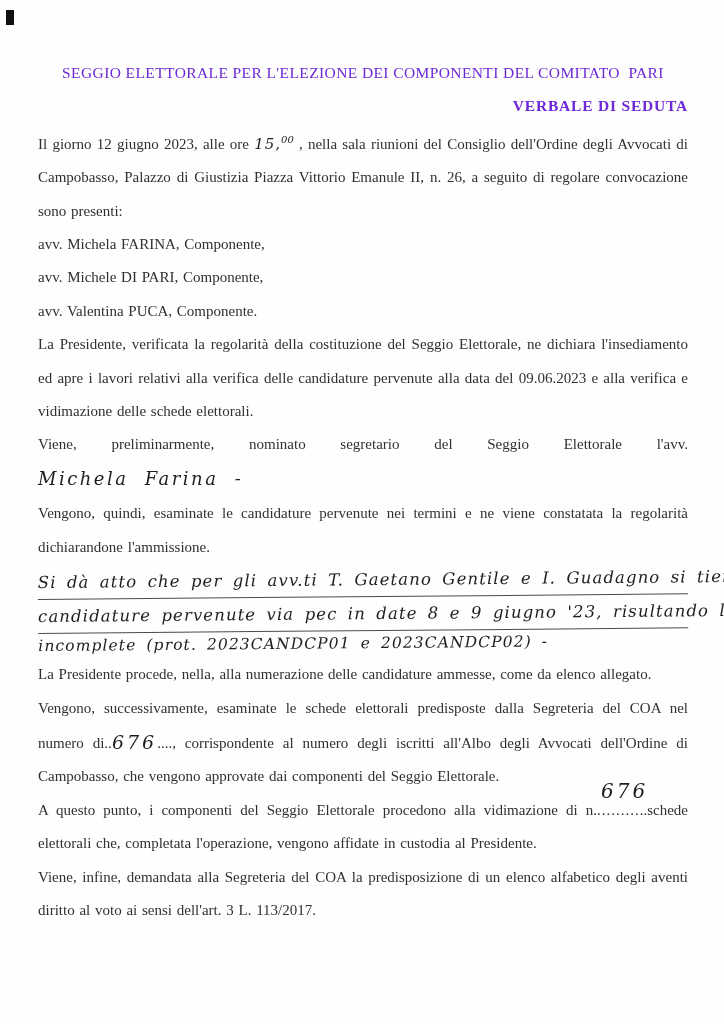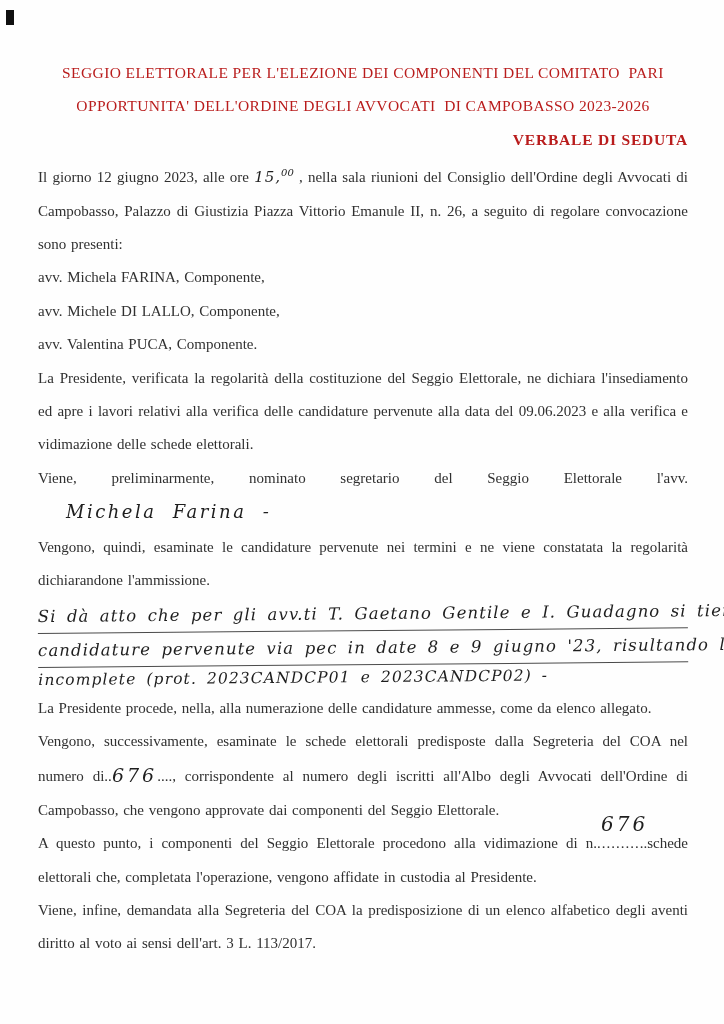--- a/index.html
+++ b/index.html
@@ -25,21 +25,21 @@
     left: 38px;
     right: 36px;
     top: 56px;
   }
   .title {
     text-align: center;
     font-size: 15.5px;
     line-height: 33.4px;
     letter-spacing: 0.4px;
     white-space: pre-wrap;
-    color: #b91c1c;
+    color: #6d28d9;
   }
   .title.bold { font-weight: bold; letter-spacing: 0.8px; text-align: right; }
   p.body {
     margin: 0;
     font-size: 15px;
     line-height: 33.4px;
     text-align: justify;
     word-spacing: 1px;
     color: #303030;
   }
@@ -50,21 +50,20 @@
     font-style: italic;
     color: #1e1e1e;
   }
   .hw-time { letter-spacing: 1px; margin-top: 11px; }
   .hw-time .sup { font-size: 10px; vertical-align: 6px; letter-spacing: 0; }
   .hw-name {
     font-size: 18px;
     letter-spacing: 2.5px;
     word-spacing: 8px;
     white-space: nowrap;
-    margin-left: 28px;
   }
   .hw-block {
     transform: rotate(-0.5deg);
     transform-origin: left center;
     margin: 2px 0 0 0;
   }
   .hw-line {
     display: block;
     font-size: 16.5px;
     letter-spacing: 1.1px;
@@ -93,27 +92,26 @@
 </head>
 <body>
 
 <div class="page">
 
   <div class="scan-mark"></div>
 
   <div class="content">
 
     <div class="title">SEGGIO ELETTORALE PER L'ELEZIONE DEI COMPONENTI DEL COMITATO  PARI</div>
-    <div class="title">OPPORTUNITA' DELL'ORDINE DEGLI AVVOCATI  DI CAMPOBASSO 2023-2026</div>
     <div class="title bold">VERBALE DI SEDUTA</div>
 
     <p class="body"><span>Il giorno 12 giugno 2023, alle ore </span><span class="hw hw-time"><span>15,</span><span class="sup">00</span></span><span> , nella sala riunioni del Consiglio dell'Ordine degli Avvocati di Campobasso, Palazzo di Giustizia Piazza Vittorio Emanule II, n. 26, a seguito di regolare convocazione sono presenti:</span></p>
 
     <p class="body single">avv. Michela FARINA, Componente,</p>
-    <p class="body single">avv. Michele DI LALLO, Componente,</p>
+    <p class="body single">avv. Michele DI PARI, Componente,</p>
     <p class="body single">avv. Valentina PUCA, Componente.</p>
 
     <p class="body">La Presidente, verificata la regolarità della costituzione del Seggio Elettorale, ne dichiara l'insediamento ed apre i lavori relativi alla verifica delle candidature pervenute alla data del 09.06.2023 e alla verifica e vidimazione delle schede elettorali.</p>
 
     <p class="body"><span>Viene, preliminarmente, nominato segretario del Seggio Elettorale l'avv. </span><span class="hw hw-name">Michela Farina -</span></p>
 
     <p class="body">Vengono, quindi, esaminate le candidature pervenute nei termini e ne viene constatata la regolarità dichiarandone l'ammissione.</p>
 
     <div class="hw-block hw">
       <span class="hw-line u">Si dà atto che per gli avv.ti T. Gaetano Gentile e I. Guadagno si tiene conto delle</span>

